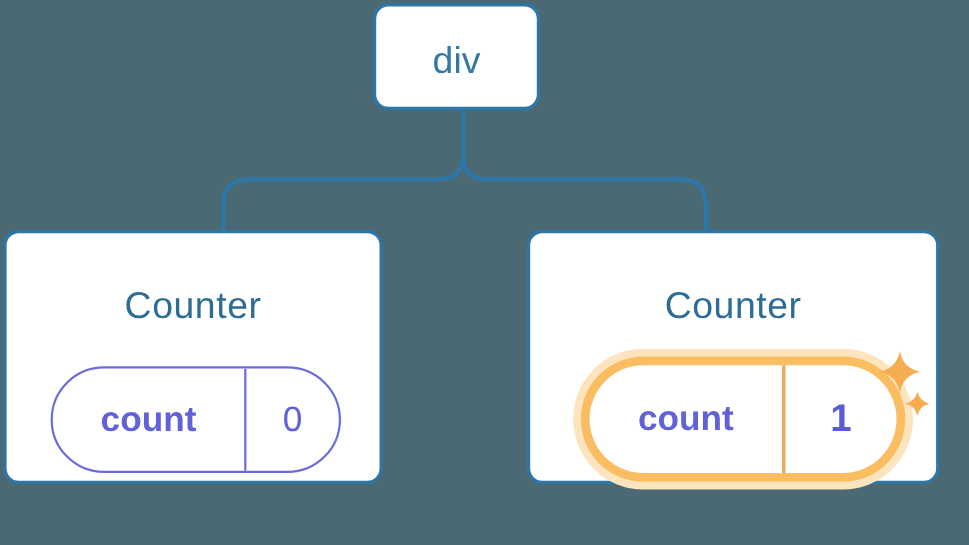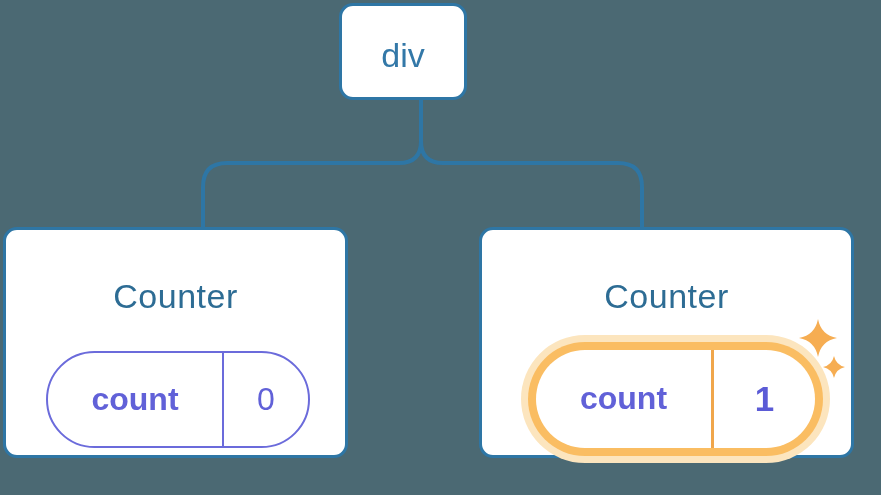--- a/index.html
+++ b/index.html
@@ -36,38 +36,38 @@
   }
   svg.connectors path {
     fill: none;
     stroke: var(--connector);
     stroke-width: 4;
   }
 
   .root-node {
     position: absolute;
     left: 339px; top: 3px;
-    width: 128px; height: 97px;
+    width: 152px; height: 97px;
     background: var(--node-fill);
     border: 3px solid var(--node-border);
     border-radius: 14px;
     display: flex;
     align-items: center;
     justify-content: center;
   }
   .root-label {
     color: var(--root-label);
     font-size: 34px;
     line-height: 1;
     padding-top: 6px;
   }
 
   .card {
     position: absolute;
-    top: 227px;
+    top: 209px;
     height: 231px;
     background: var(--node-fill);
     border: 3px solid var(--node-border);
     border-radius: 14px;
   }
   .card.left  { left: 3px;   width: 345px; }
   .card.right { left: 479px; width: 375px; }
 
   .card-title {
     position: absolute;

